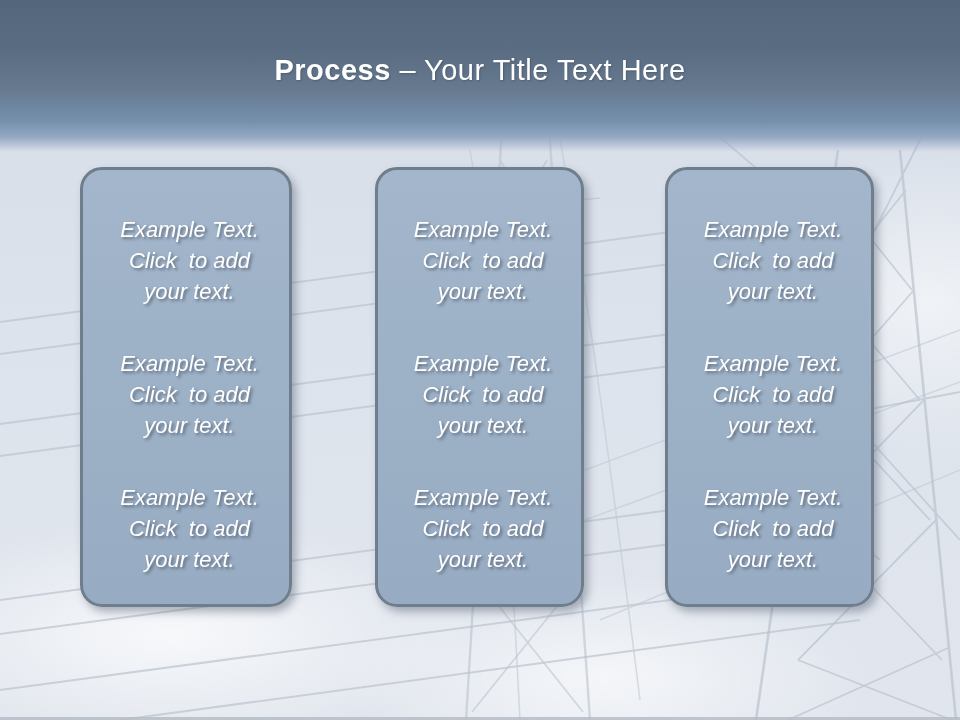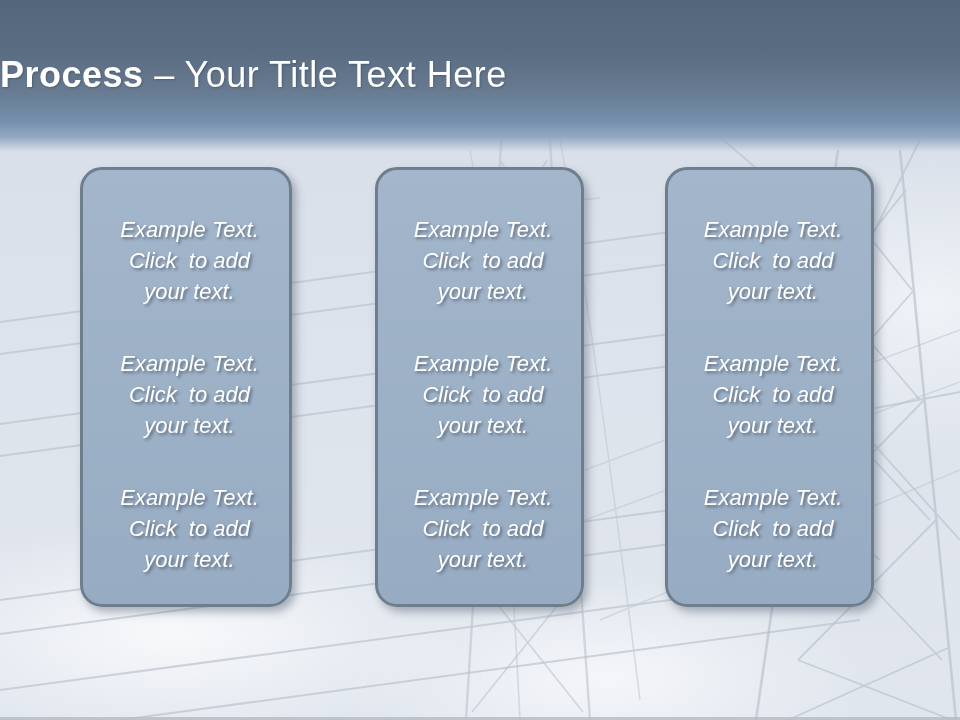--- a/index.html
+++ b/index.html
@@ -19,21 +19,21 @@
   .bg-art{position:absolute;left:0;top:0;width:960px;height:720px;}
   
   .header{
     position:absolute;left:0;top:0;width:100%;height:152px;
     background:linear-gradient(180deg,
       #54667b 0%, #5b6d83 35%, #66798f 58%, #7590ad 80%,
       #93a8c1 90%, rgba(219,225,235,0) 100%);
   }
   .title{
     position:absolute;left:0;top:54px;width:100%;
-    text-align:left;color:#ffffff;font-size:36px;letter-spacing:.5px;
+    text-align:center;color:#ffffff;font-size:29px;letter-spacing:.5px;
     text-shadow:1px 1px 2px rgba(40,55,75,.35);
   }
   .title .t-bold{font-weight:bold;}
   
   .panel{
     position:absolute;top:167px;height:440px;box-sizing:border-box;
     background:linear-gradient(180deg,#a3b6cb 0%,#9cb0c6 55%,#97abc2 100%);
     border:3px solid #6f7e8d;border-radius:22px;
     box-shadow:4px 5px 8px rgba(82,94,110,.45);
     display:flex;flex-direction:column;justify-content:space-between;

